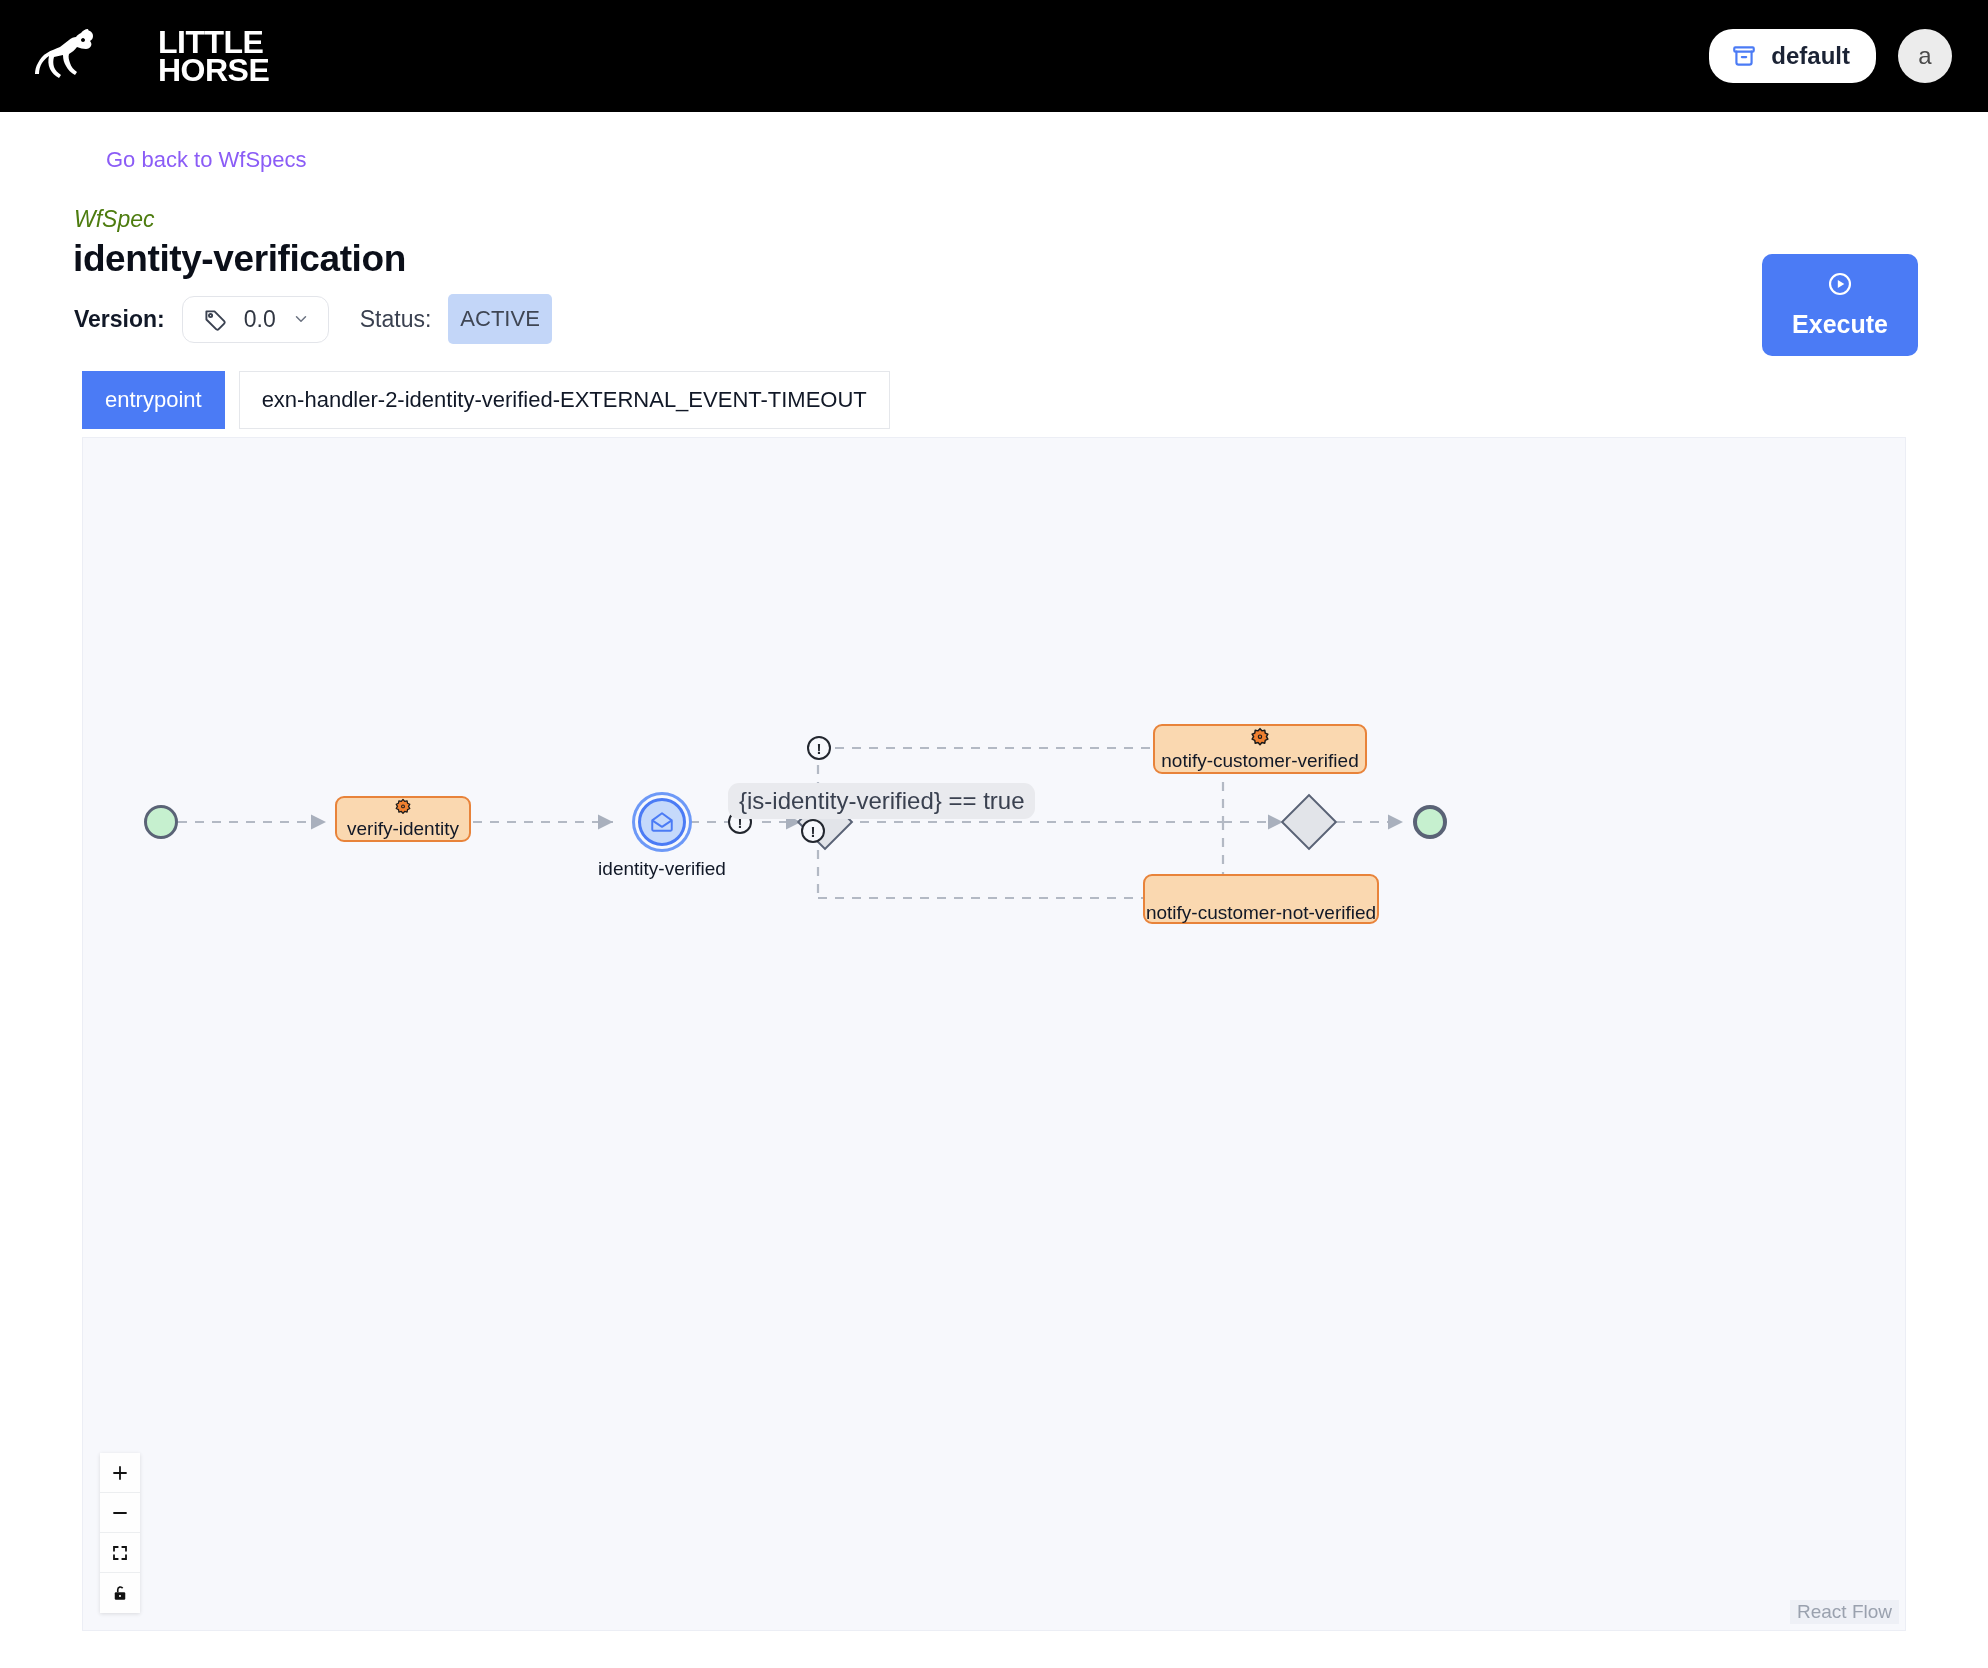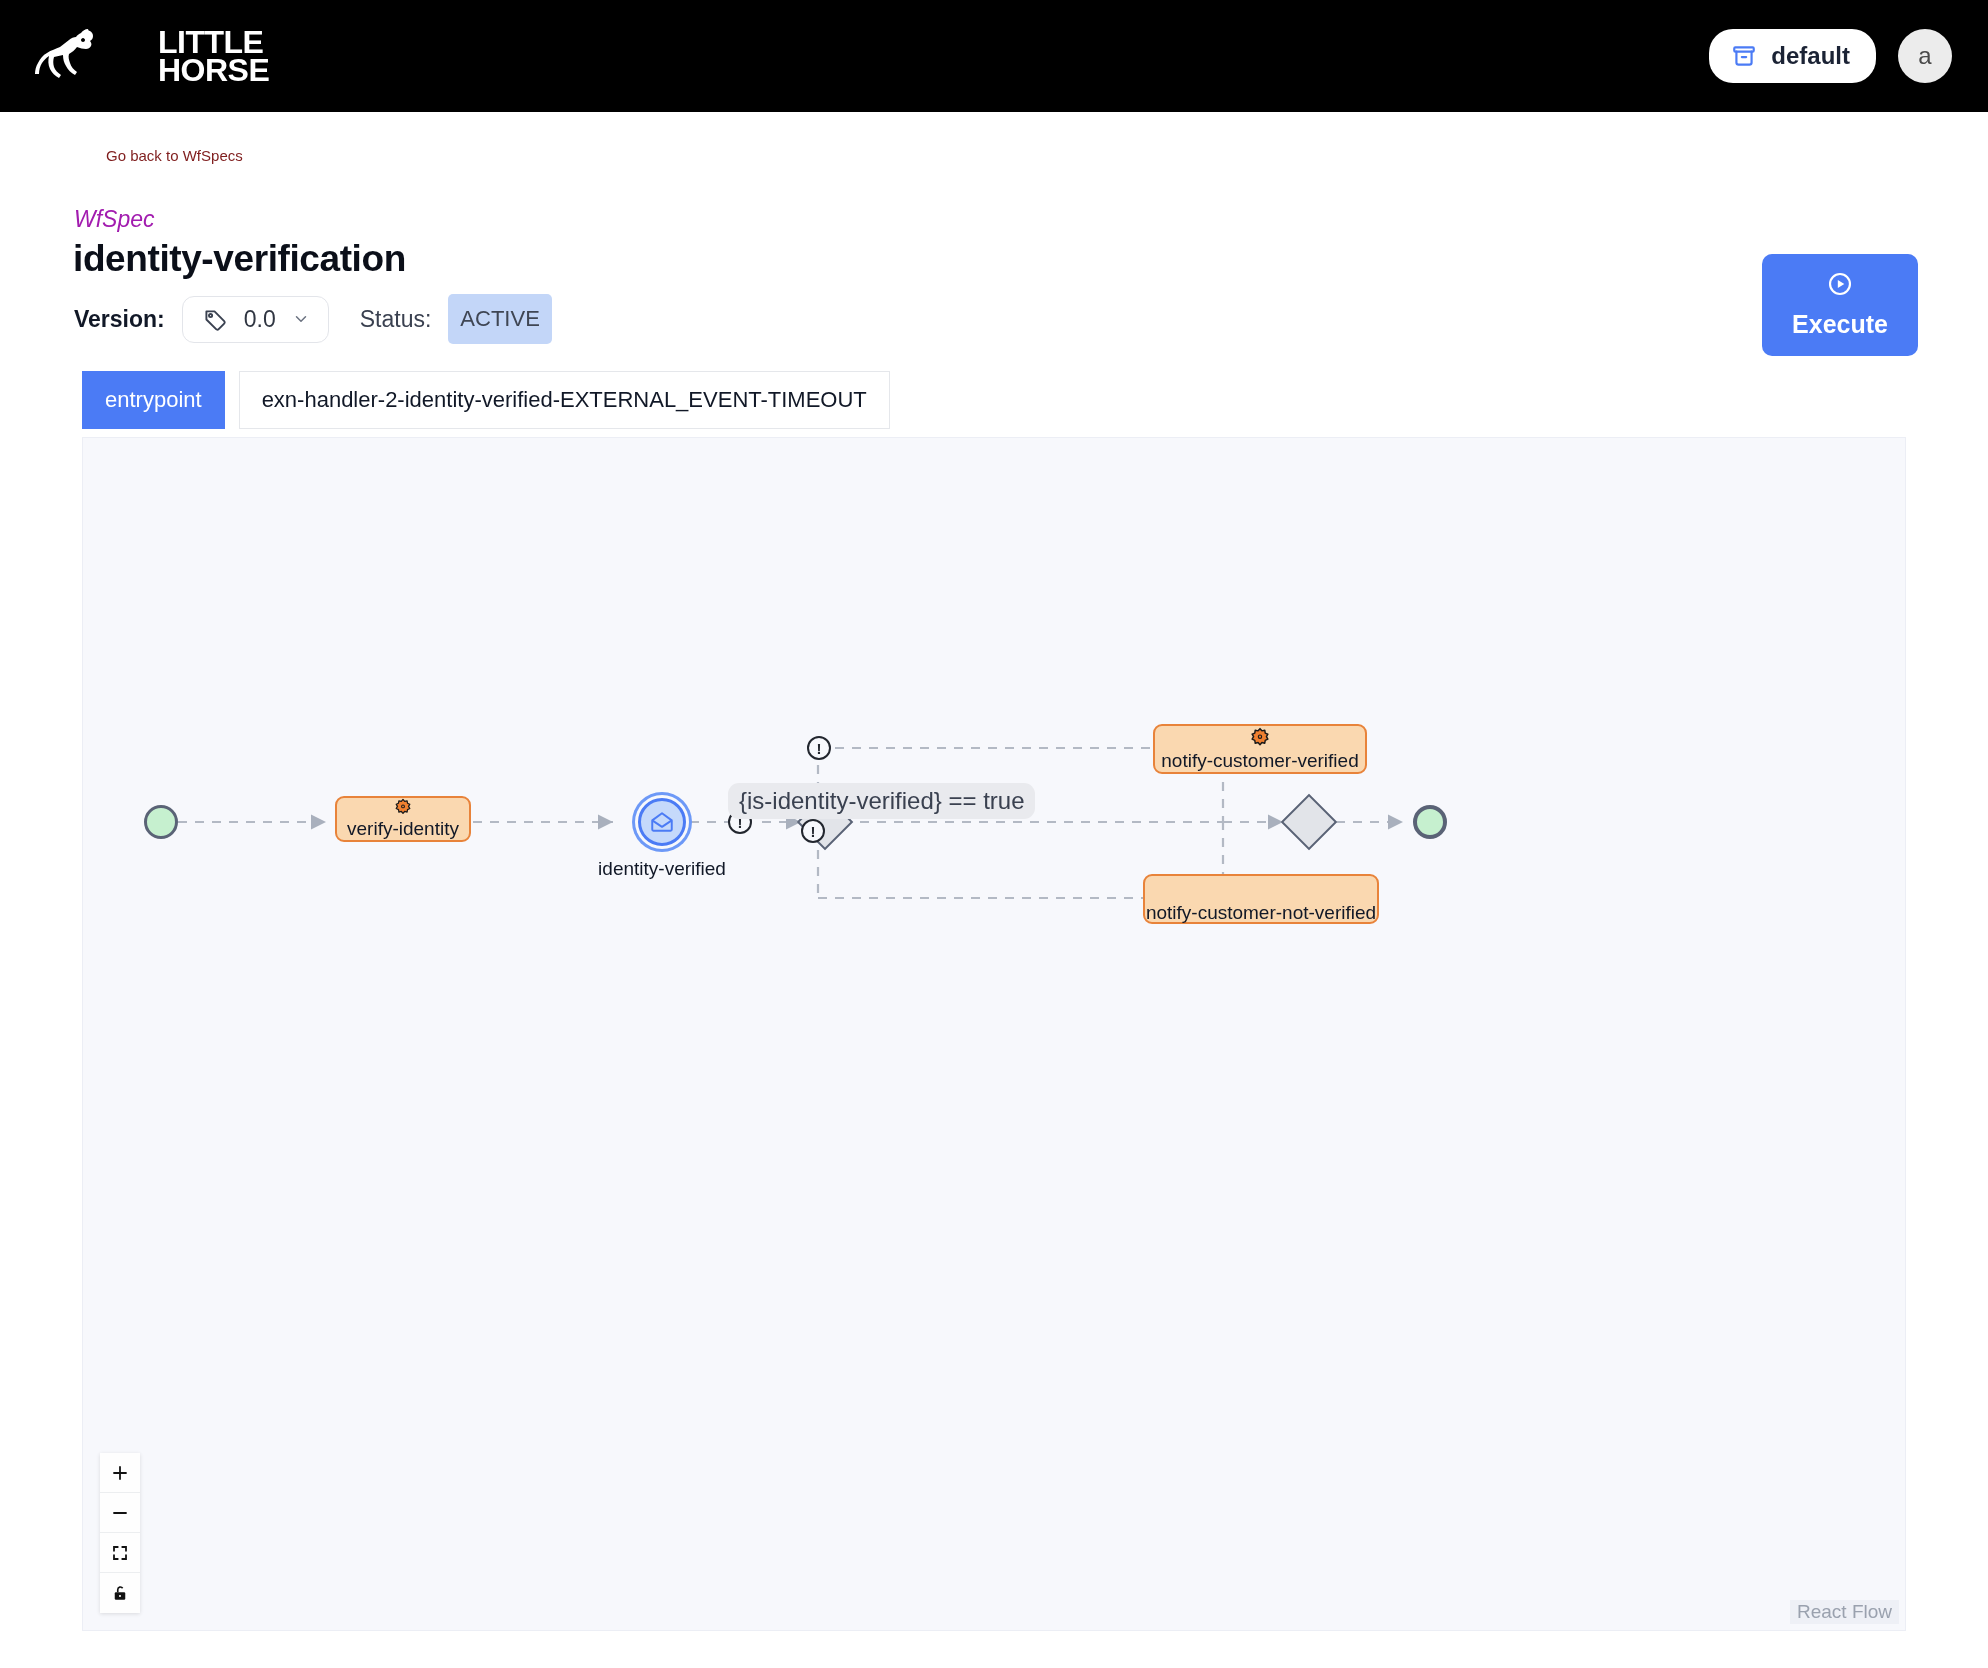--- a/index.html
+++ b/index.html
@@ -33,25 +33,25 @@
   .avatar {
     width: 54px; height: 54px; border-radius: 50%;
     background: #ececec; color: #4a4a4a;
     display: flex; align-items: center; justify-content: center;
     font-size: 24px; cursor: pointer;
   }
 
   
   .backlink {
     position: absolute; left: 106px; top: 147px;
-    font-size: 15px; color: #7f1d1d; cursor: pointer;
+    font-size: 22px; color: #8b5cf6; cursor: pointer;
   }
   .kind-label {
     position: absolute; left: 74px; top: 206px;
-    font-size: 23px; font-style: italic; color: #a21caf;
+    font-size: 23px; font-style: italic; color: #4d7c0f;
   }
   .page-title {
     position: absolute; left: 73px; top: 238px;
     font-size: 37px; font-weight: 700; color: #0b0f19; letter-spacing: -0.4px;
   }
   .meta-row {
     position: absolute; left: 74px; top: 294px;
     display: flex; align-items: center; gap: 17px;
   }
   .meta-key { font-size: 23px; font-weight: 700; color: #111827; }

